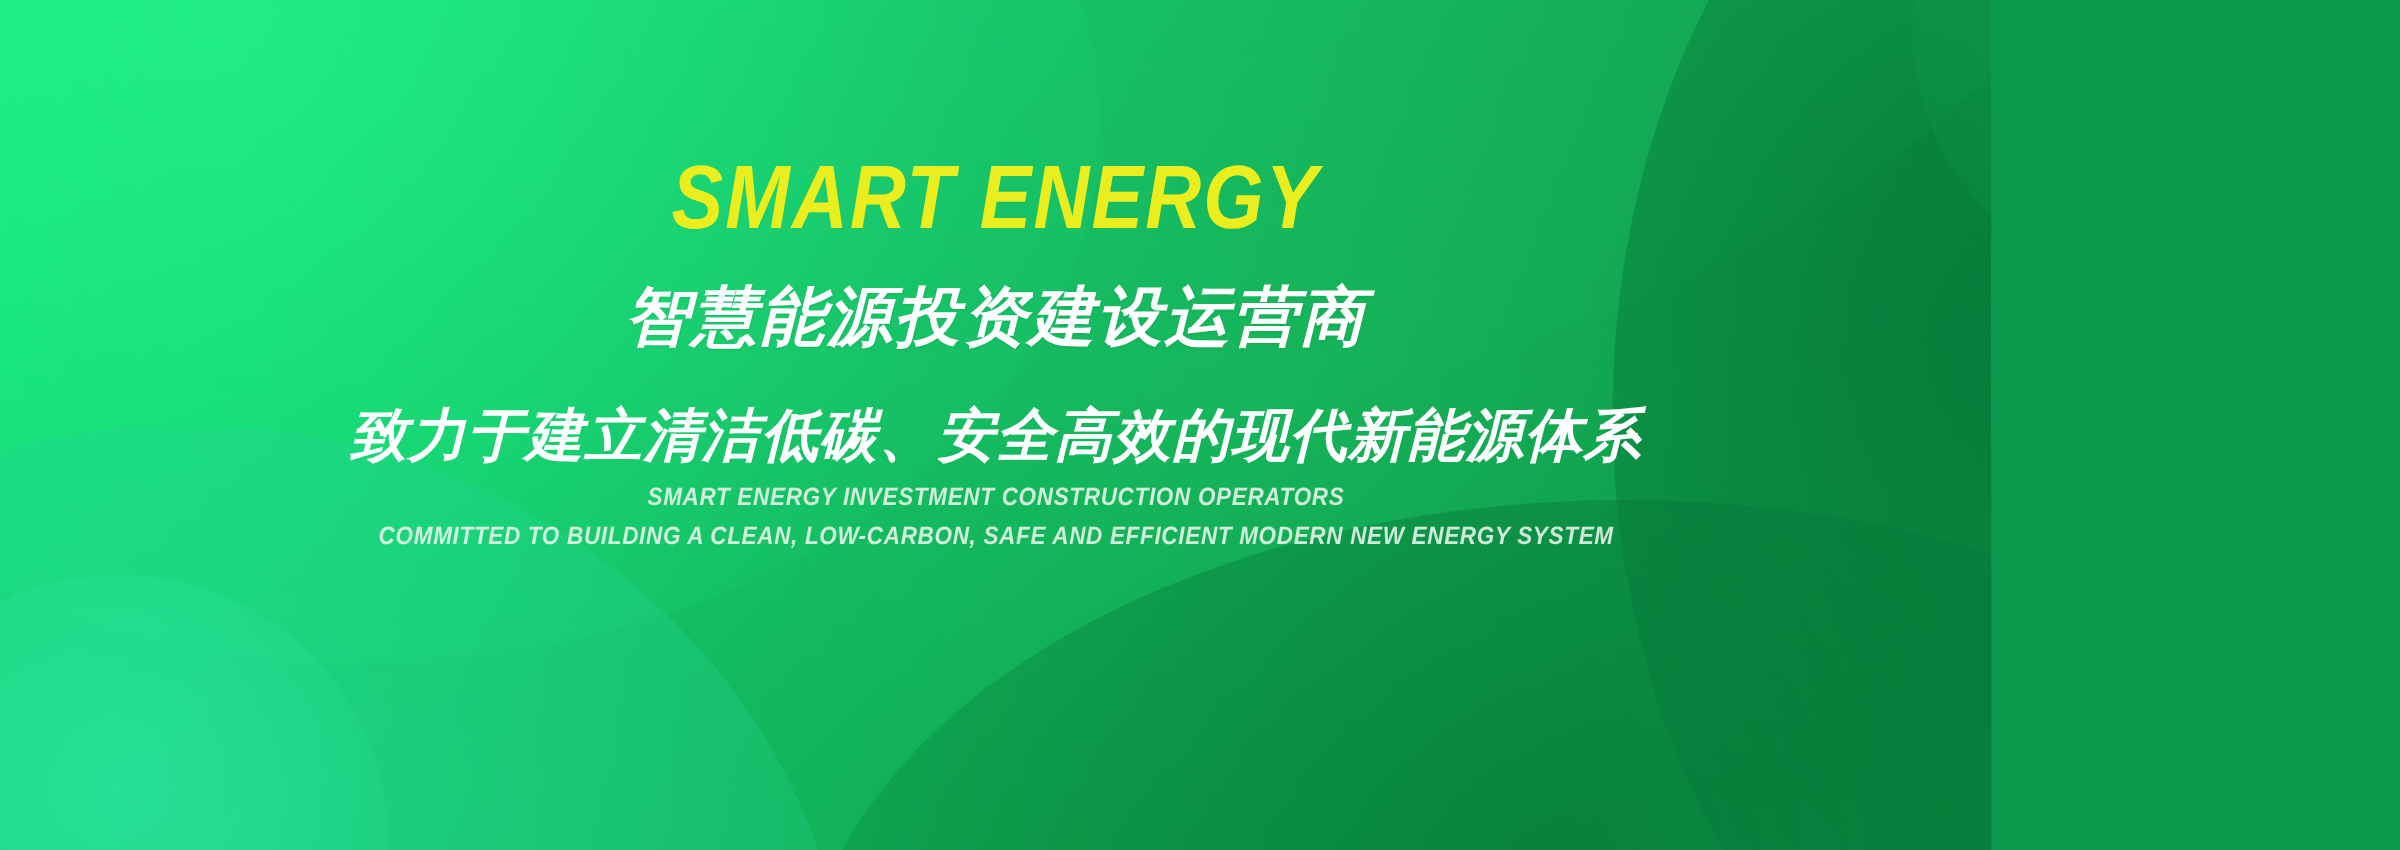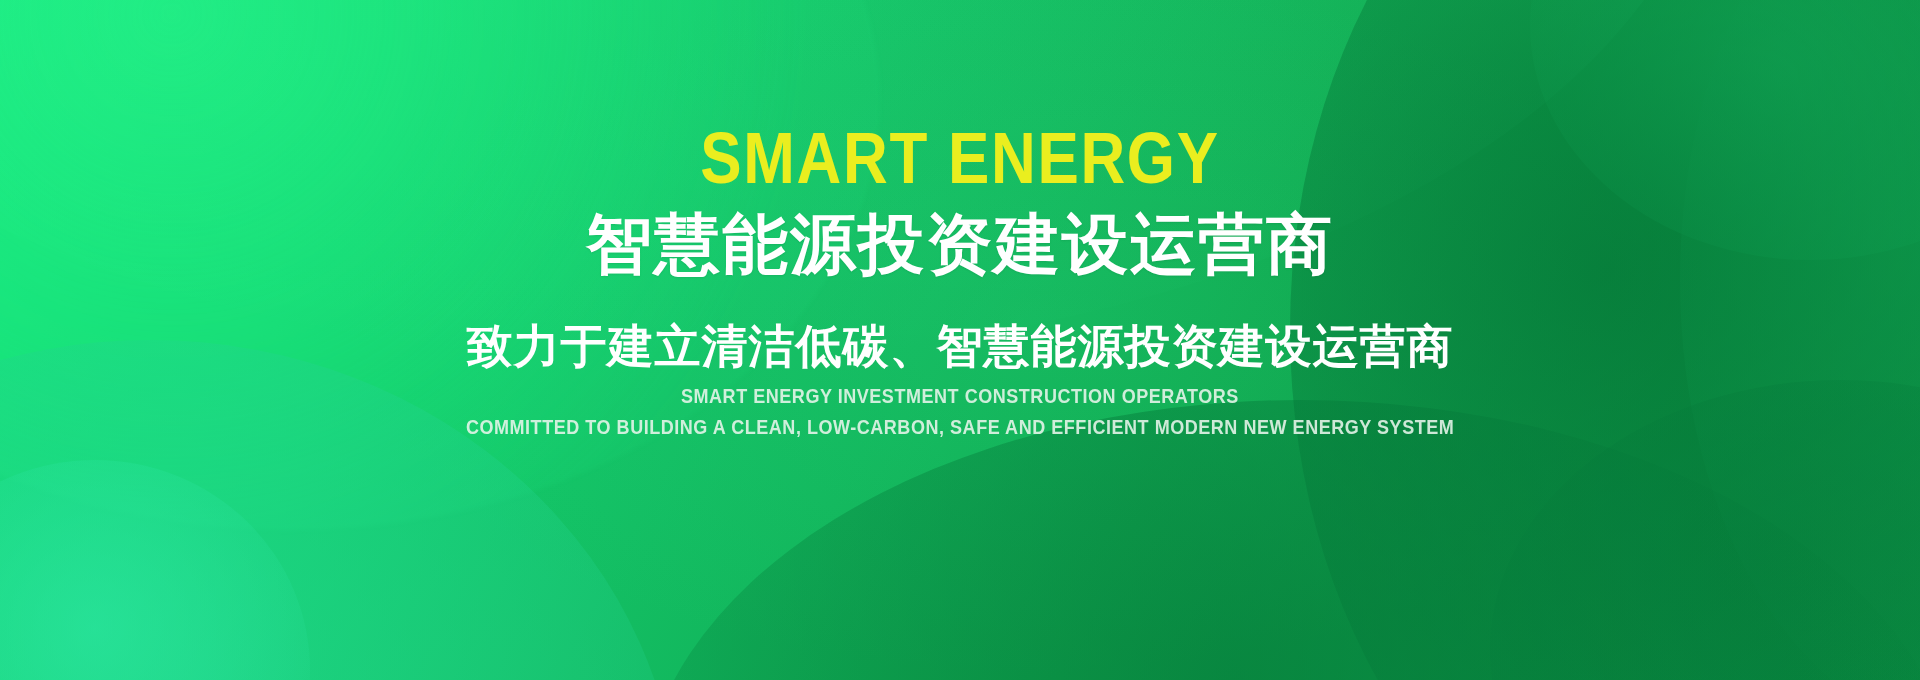--- a/index.html
+++ b/index.html
@@ -6,24 +6,25 @@
   * { margin:0; padding:0; box-sizing:border-box; }
   html, body {
     width:1920px; height:680px;
     overflow:hidden;
     background:#0e9a4e;
     font-family:"Liberation Sans", sans-serif;
   }
 
   .banner {
     position:relative;
-    width:1920px;
+    width:1593px;
     height:680px;
     overflow:hidden;
     background:linear-gradient(118deg,#14E67C 0%, #12D771 18%, #13BE63 40%, #10A950 62%, #0D9746 82%, #0C8F42 100%);
+    font-style:italic;
   }
 
   
   .bg-layer { position:absolute; inset:0; overflow:hidden; }
 
   .blob { position:absolute; border-radius:50%; }
 
   
   .blob-a {
     width:1180px; height:860px;
@@ -107,23 +108,23 @@
     font-weight:bold;
     letter-spacing:2px;
     line-height:1;
     color:#EAEE1F;
     transform:scaleX(.86);
     transform-origin:center;
     white-space:nowrap;
   }
 
   .headline-cn {
-    margin-top:14px;
+    margin-top:32px;
     font-family:"Liberation Sans","DejaVu Sans", sans-serif;
-    font-size:66px;
+    font-size:52px;
     font-weight:bold;
     letter-spacing:2px;
     line-height:1.1;
     color:#ffffff;
     white-space:nowrap;
     text-shadow:0 1px 2px rgba(0,60,25,.10);
   }
 
   .subtitle-cn {
     margin-top:38px;
@@ -174,21 +175,21 @@
     <div class="blob blob-c"></div>
     <div class="blob blob-d"></div>
   </div>
 
   <div class="content">
 
     <div class="headline-en">SMART ENERGY</div>
 
     <h1 class="headline-cn">智慧能源投资建设运营商</h1>
 
-    <div class="subtitle-cn">致力于建立清洁低碳、智慧能源投资建设运营商</div>
+    <div class="subtitle-cn">致力于建立清洁低碳、安全高效的现代新能源体系</div>
 
     <div class="caption-block">
       <div class="caption-en">SMART ENERGY INVESTMENT CONSTRUCTION OPERATORS</div>
       <div class="caption-en">COMMITTED TO BUILDING A CLEAN, LOW-CARBON, SAFE AND EFFICIENT MODERN NEW ENERGY SYSTEM</div>
     </div>
 
   </div>
 </div>
 
 </body></html>

